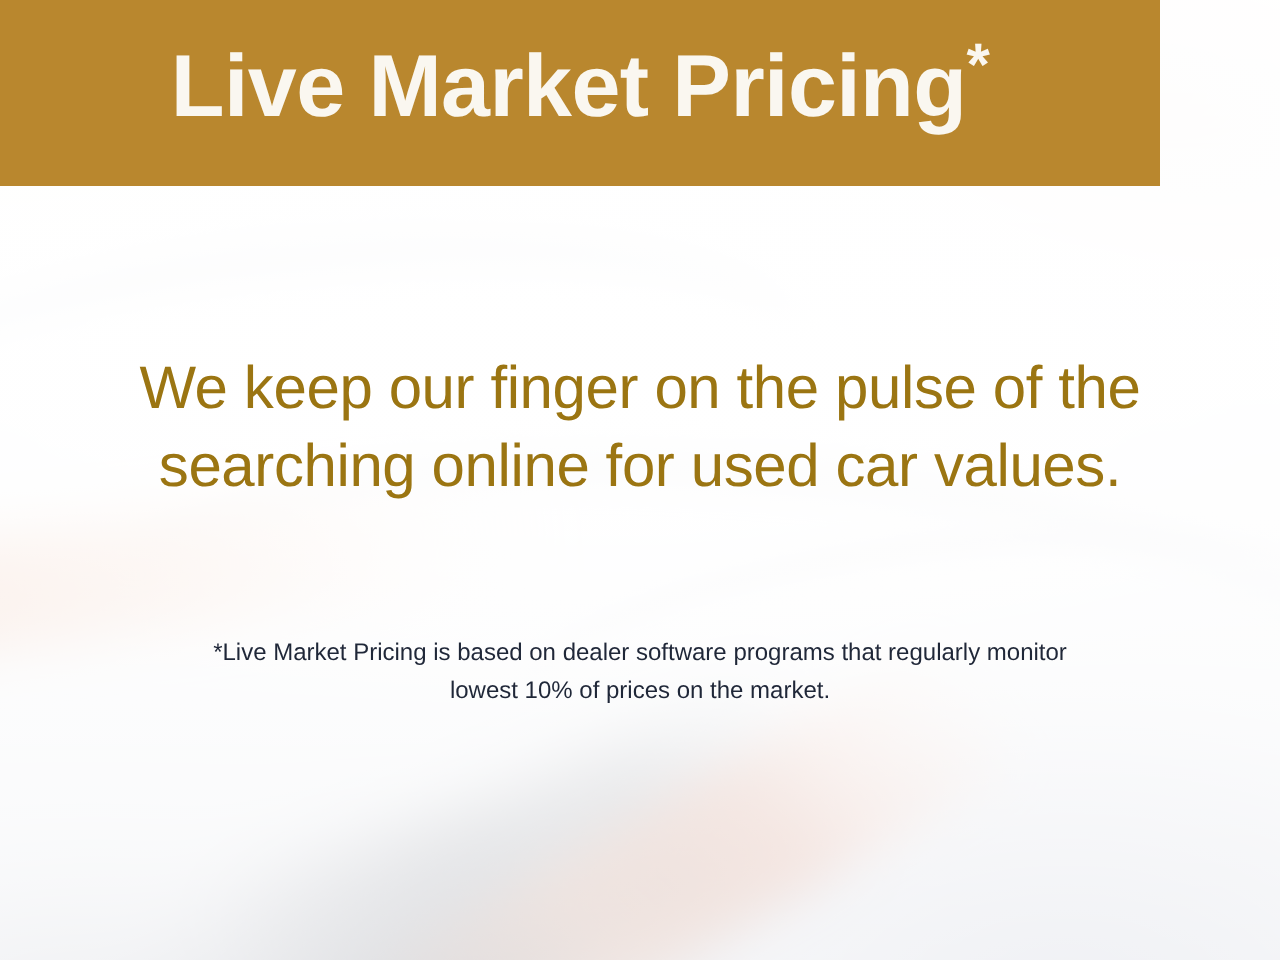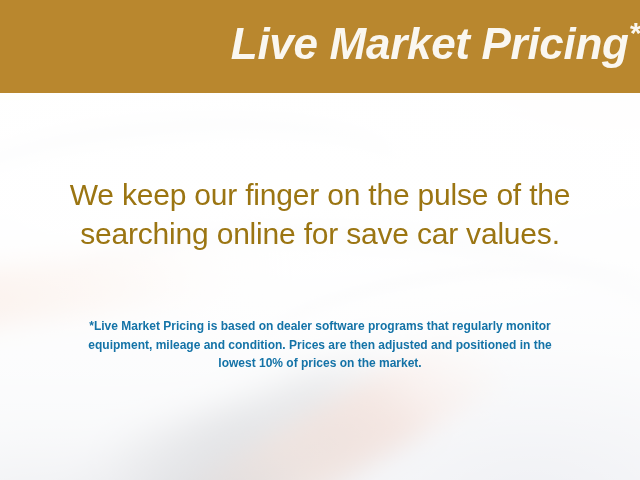--- a/index.html
+++ b/index.html
@@ -120,29 +120,28 @@
         rgba(255,255,255,0.86) 50%,
         rgba(255,255,255,0.80) 72%,
         rgba(255,255,255,0.72) 100%);
   }
 
   
   .banner {
     position: absolute;
     left: 0;
     top: 0;
-    width: 640px;
+    width: 580px;
     height: 93px;
     background: #b9872e;
     display: flex;
     align-items: center;
-    justify-content: flex-end;
+    justify-content: center;
     box-sizing: border-box;
     padding-bottom: 6px;
-    font-style: italic;
   }
   .banner-title {
     color: #faf7f0;
     font-size: 44px;
     font-weight: bold;
     letter-spacing: -0.3px;
     line-height: 1;
     white-space: nowrap;
   }
   .banner-title .asterisk {
@@ -175,24 +174,24 @@
     box-sizing: border-box;
   }
   .headline .hl-line { display: block; }
 
   .disclaimer {
     position: absolute;
     left: 0;
     top: 224px;
     width: 640px;
     text-align: center;
-    color: #0369a1;
+    color: #0f172a;
     font-size: 12px;
     line-height: 18.5px;
-    font-weight: bold;
+    font-weight: normal;
     padding: 0 24px;
     box-sizing: border-box;
     opacity: 0.93;
   }
   .disclaimer .dc-line { display: block; }
 </style>
 </head>
 <body>
 
 <div id="promo-card">
@@ -209,23 +208,22 @@
   </div>
 
   <div class="banner">
     <div class="banner-title"><span>Live Market Pricing</span><span class="asterisk">*</span></div>
   </div>
 
   <div class="content">
 
     <div class="headline">
       <span class="hl-line">We keep our finger on the pulse of the</span>
-      <span class="hl-line">searching online for save car values.</span>
+      <span class="hl-line">searching online for used car values.</span>
     </div>
 
     <div class="disclaimer">
       <span class="dc-line">*Live Market Pricing is based on dealer software programs that regularly monitor</span>
-      <span class="dc-line">equipment, mileage and condition. Prices are then adjusted and positioned in the</span>
       <span class="dc-line">lowest 10% of prices on the market.</span>
     </div>
 
   </div>
 </div>
 
 </body></html>

